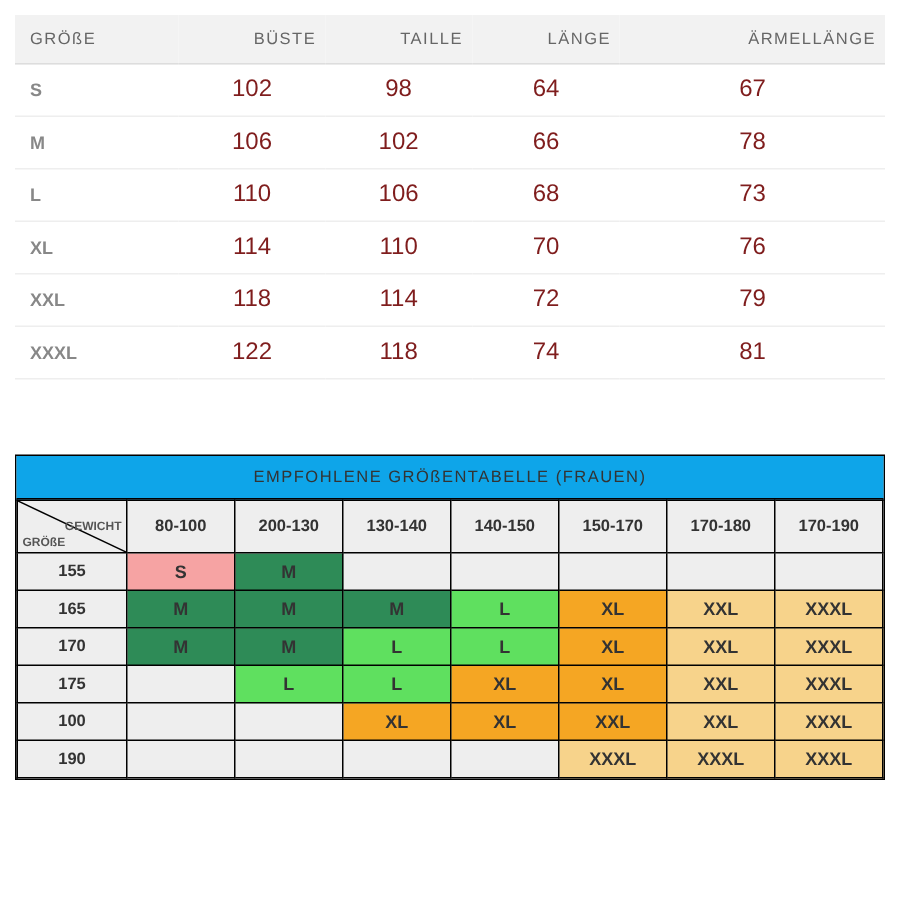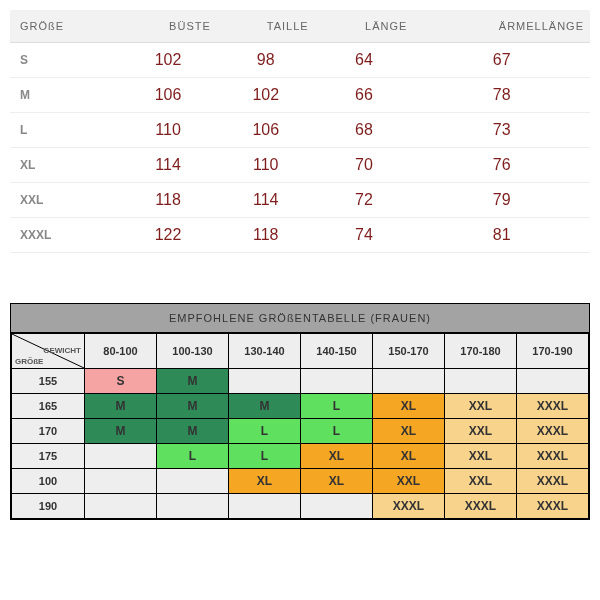--- a/index.html
+++ b/index.html
@@ -49,21 +49,21 @@
     border: 1px solid #000;
     background: #eee;
   }
   .t2-title {
     text-align: center;
     font-size: 11px;
     letter-spacing: 1px;
     padding: 8px 0;
     color: #333;
     border-bottom: 1px solid #000;
-    background: #a3a3a3;
+    background: #0ea5e9;
   }
   .t2 {
     border-collapse: collapse;
     width: 100%;
     font-size: 11px;
     table-layout: fixed;
   }
   .t2 th, .t2 td {
     border: 1px solid #000;
     text-align: center;
@@ -160,21 +160,21 @@
     <thead>
       <tr id="t2-head-row">
         <th class="corner">
           <svg viewBox="0 0 72 34" preserveAspectRatio="none">
               <line x1="0" y1="0" x2="72" y2="34" stroke="#000" stroke-width="1"></line>
             </svg>
           <span class="lbl-w">GEWICHT</span>
           <span class="lbl-g">GRÖßE</span>
         </th>
       <th>80-100</th>
-          <th>100-130</th>
+          <th>200-130</th>
           <th>130-140</th>
           <th>140-150</th>
           <th>150-170</th>
           <th>170-180</th>
           <th>170-190</th>
         </tr>
     </thead>
     <tbody id="t2-body">
         <tr>
           <th>155</th>

